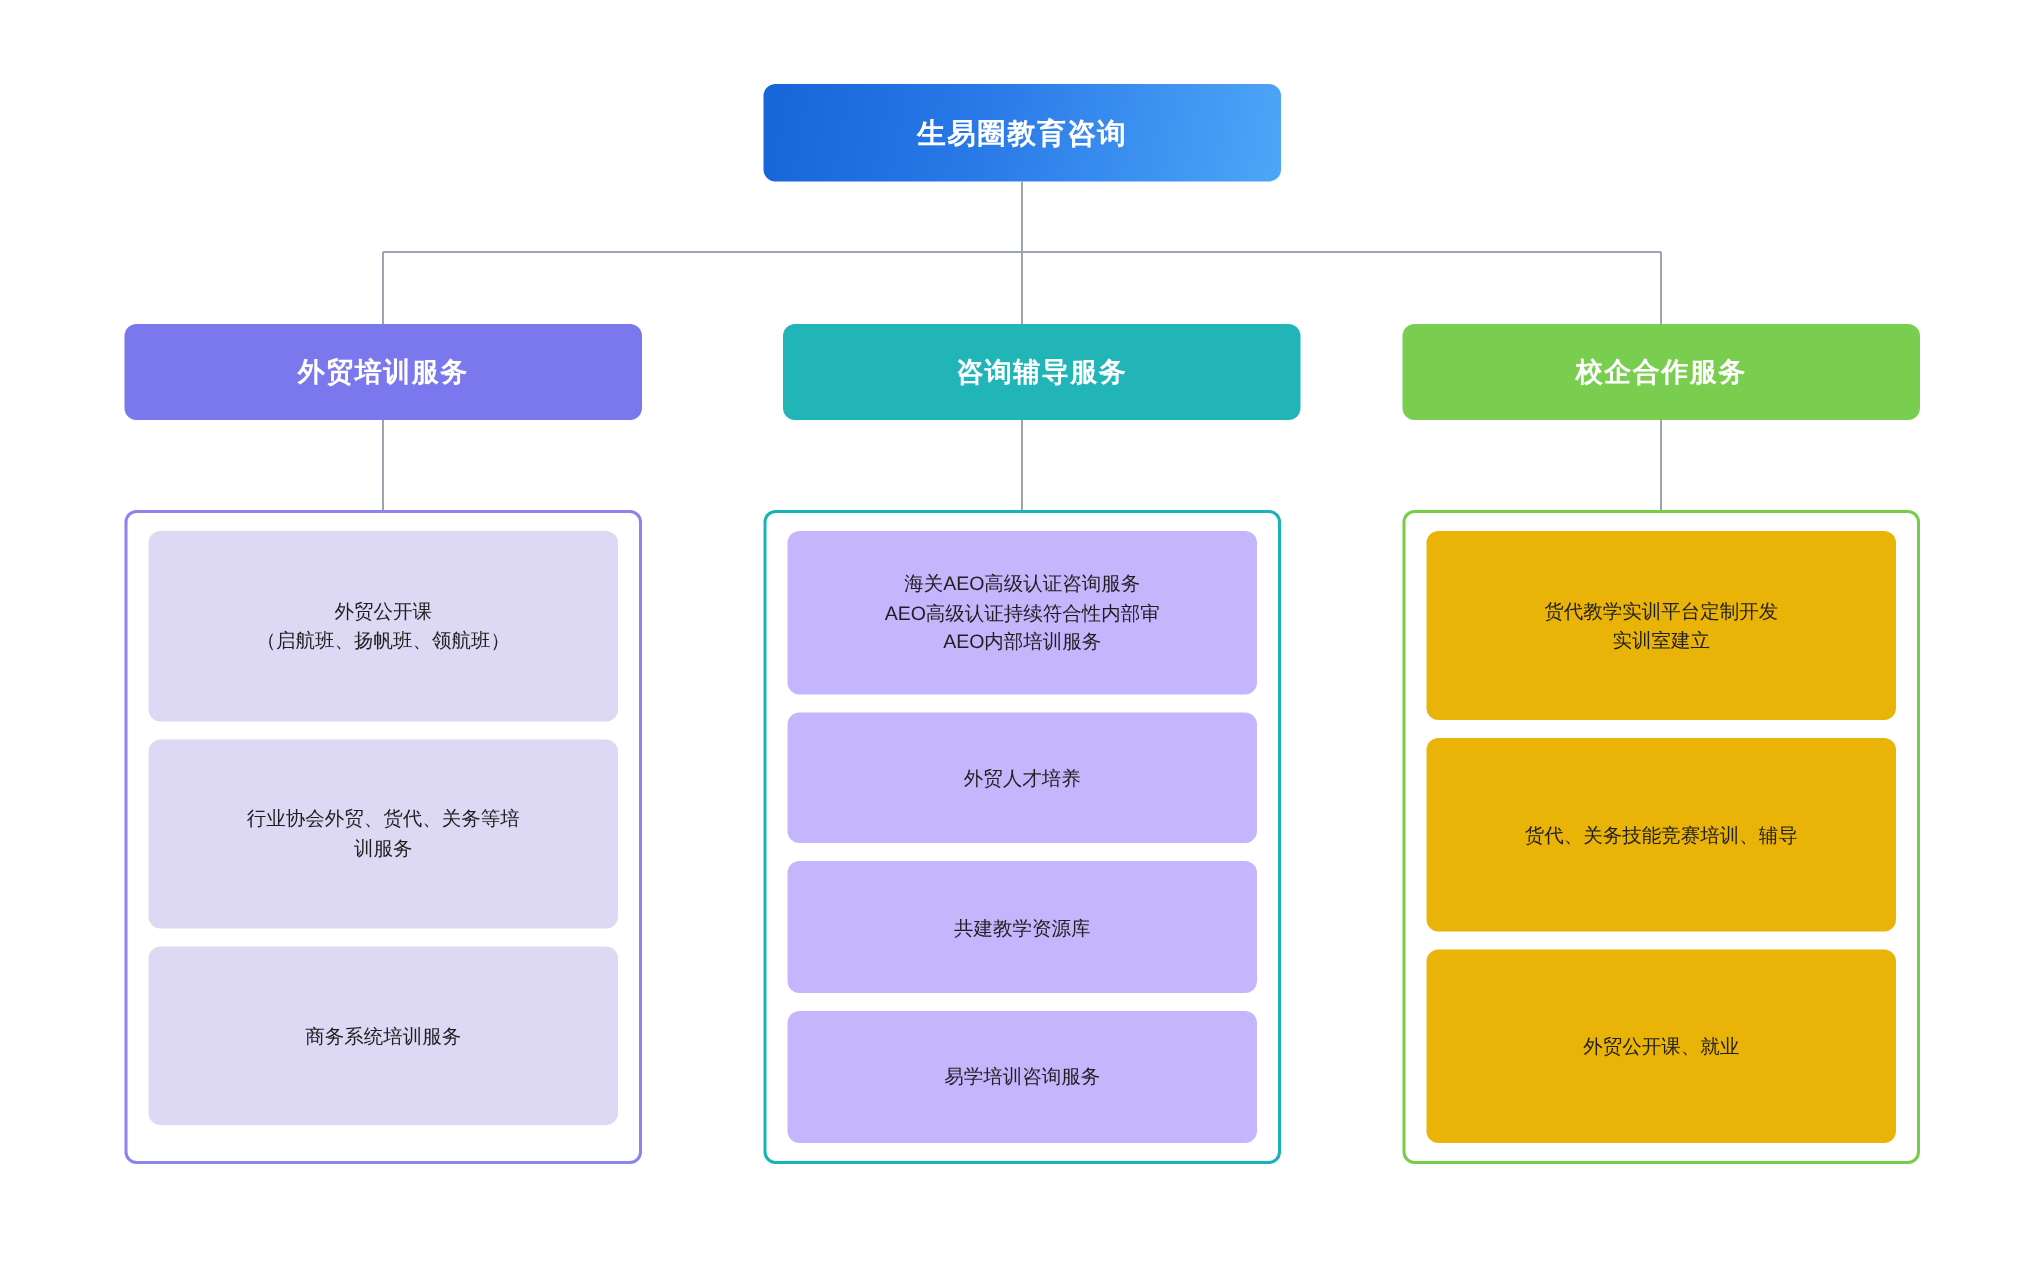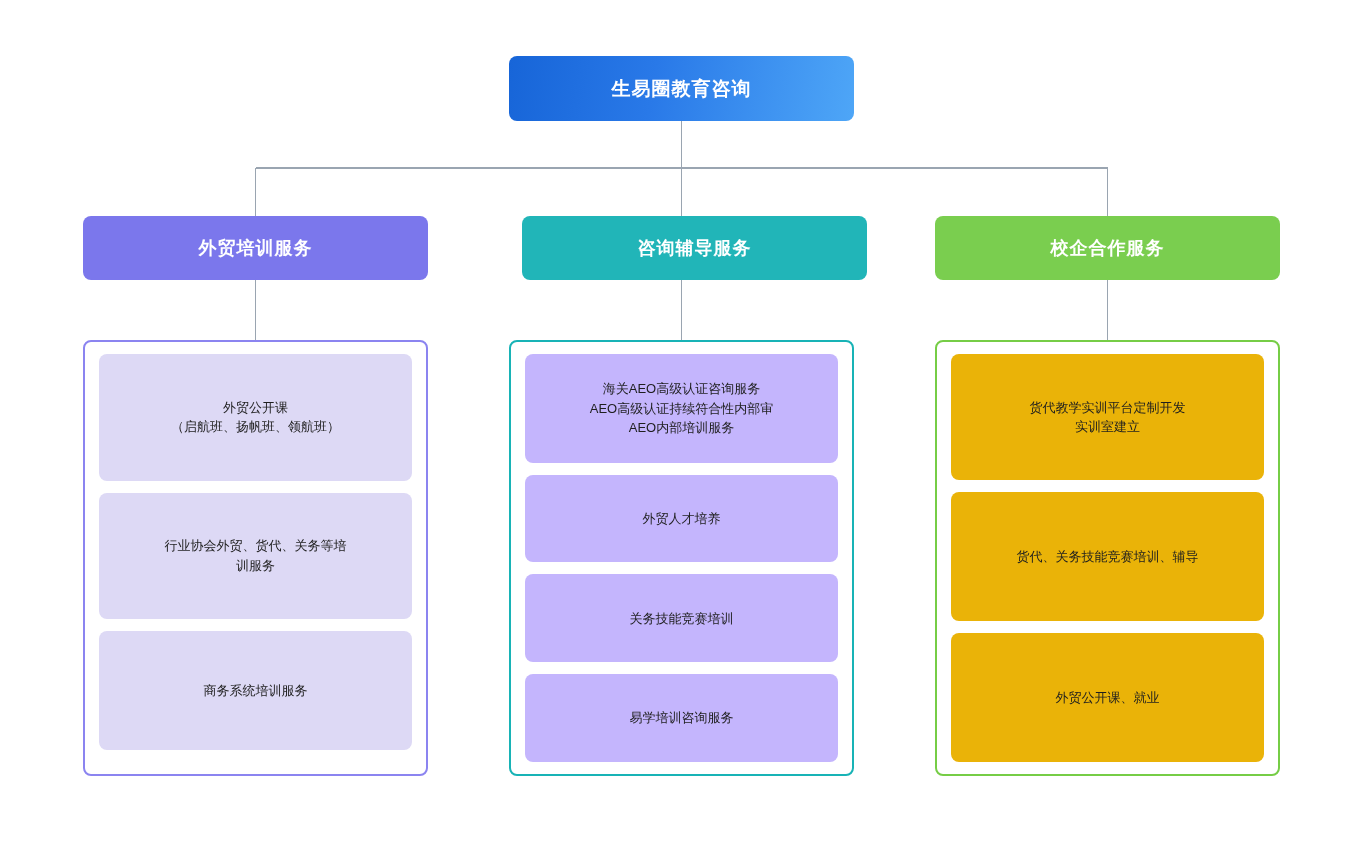--- a/index.html
+++ b/index.html
@@ -148,21 +148,21 @@
     </div>
   </div>
 
   <div class="column col-1 theme-teal">
     <div class="cat-header">咨询辅导服务</div>
     <div class="items-panel">
       <div class="item-card" style="flex:2.45;margin-bottom:12px;">海关AEO高级认证咨询服务
 AEO高级认证持续符合性内部审
 AEO内部培训服务</div>
       <div class="item-card" style="flex:1.90;margin-bottom:12px;">外贸人才培养</div>
-      <div class="item-card" style="flex:1.90;margin-bottom:12px;">关务技能竞赛培训</div>
+      <div class="item-card" style="flex:1.90;margin-bottom:12px;">共建教学资源库</div>
       <div class="item-card" style="flex:1.90;">易学培训咨询服务</div>
     </div>
   </div>
 
   <div class="column col-2 theme-green">
     <div class="cat-header">校企合作服务</div>
     <div class="items-panel">
       <div class="item-card" style="flex:1.85;margin-bottom:12px;">货代教学实训平台定制开发
 实训室建立</div>
       <div class="item-card" style="flex:1.90;margin-bottom:12px;">货代、关务技能竞赛培训、辅导</div>

